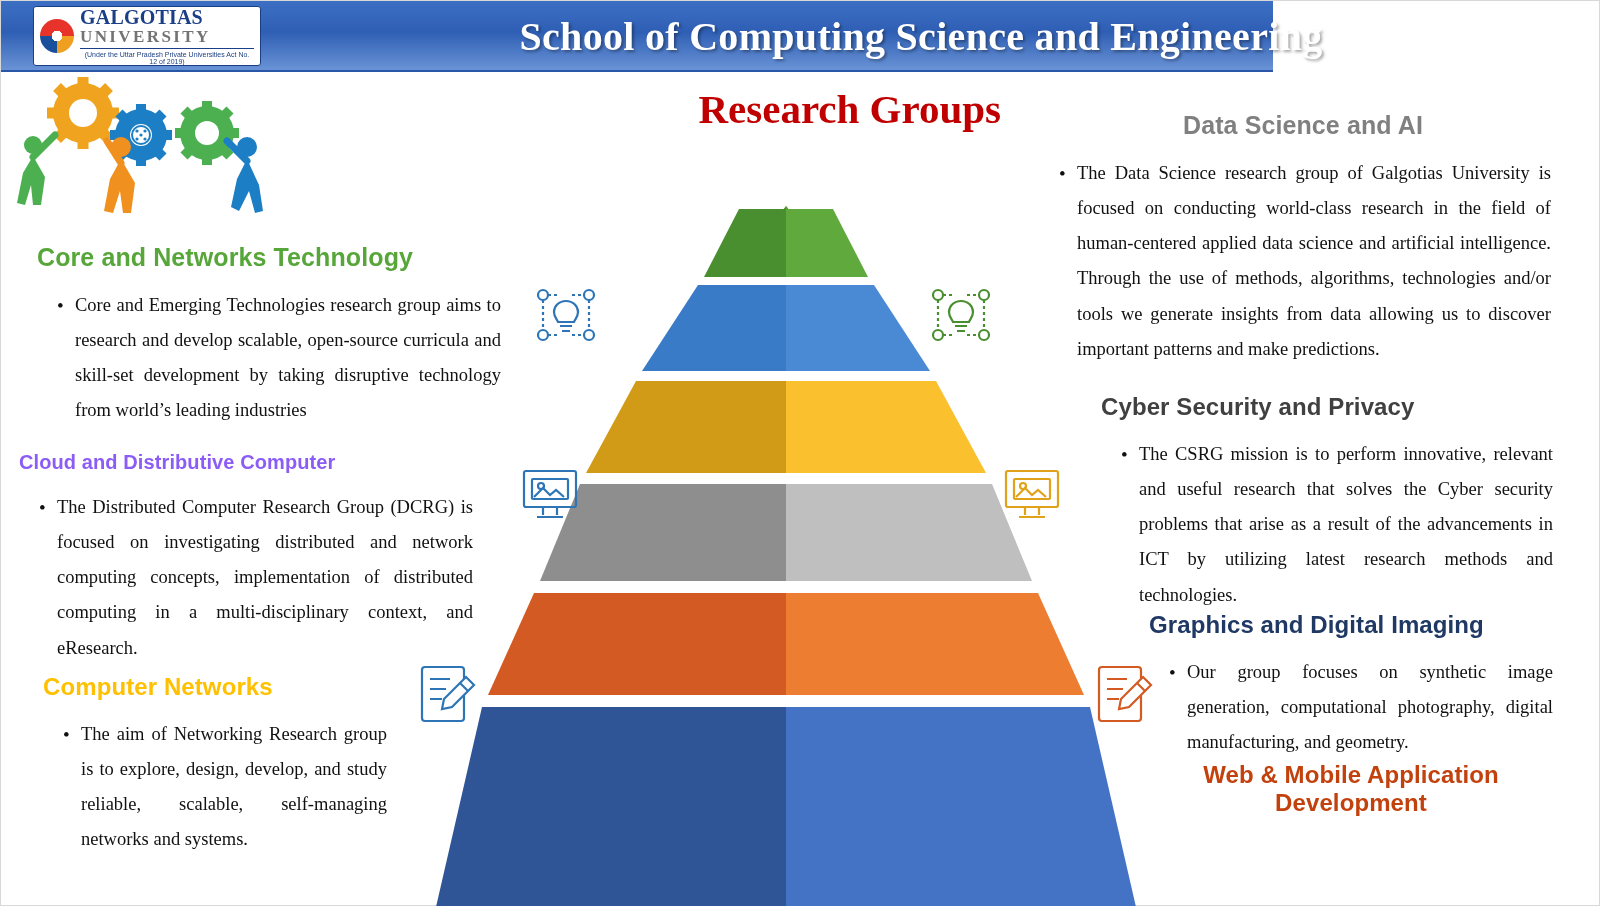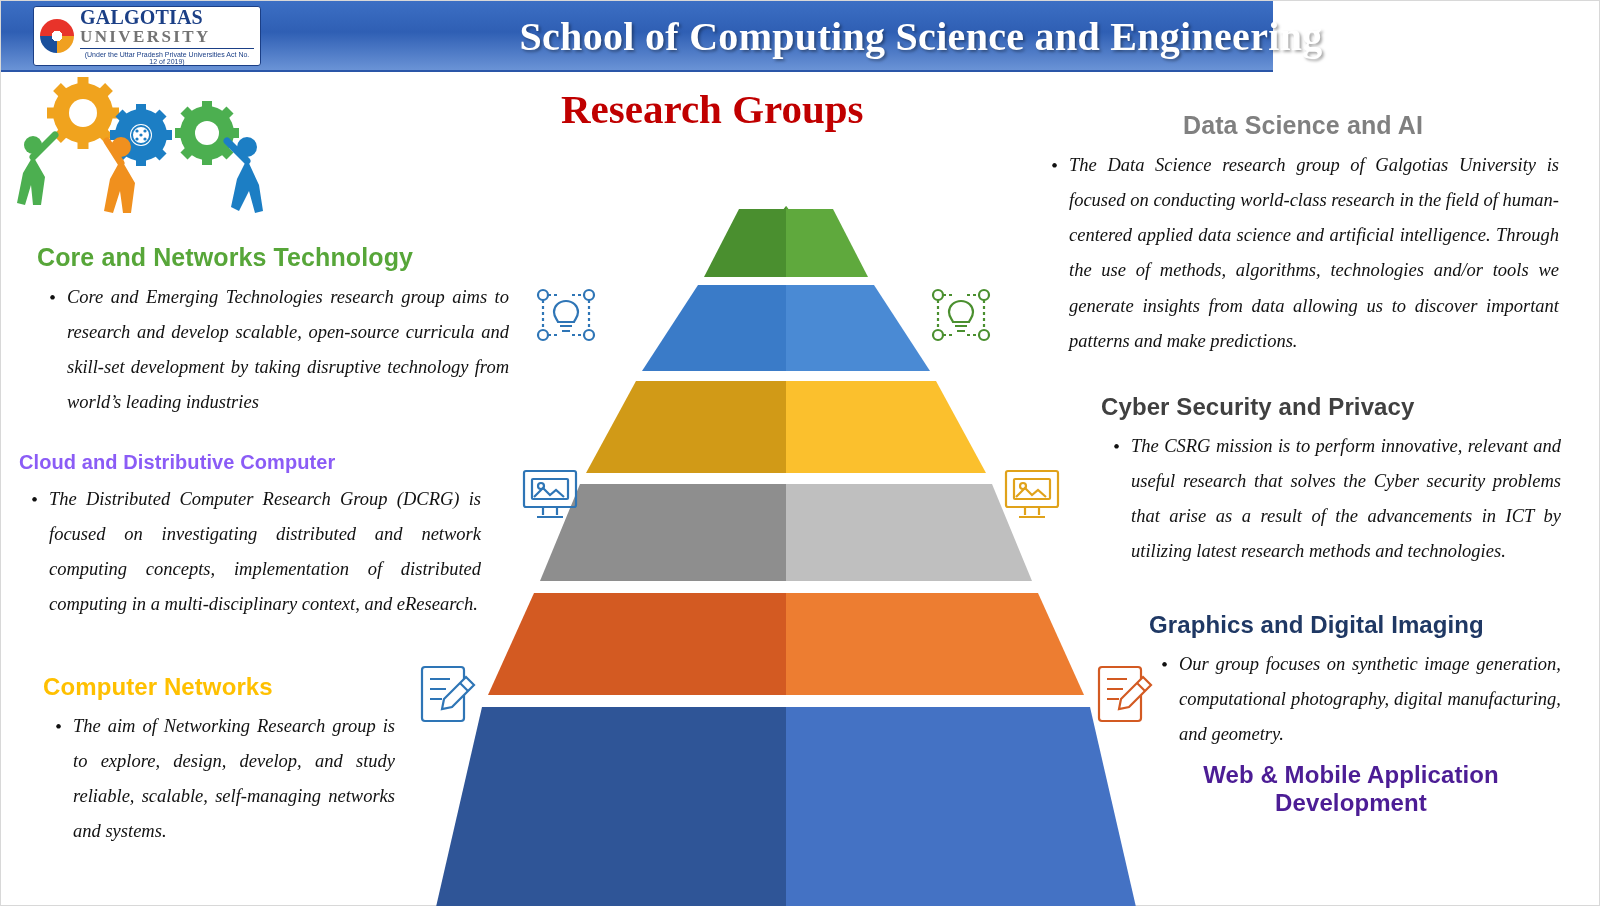--- a/index.html
+++ b/index.html
@@ -65,37 +65,37 @@
     text-shadow: 2px 2px 3px rgba(0,0,0,.35);
     letter-spacing: .3px;
   }
 
   
   .gears { position: absolute; left: 10px; top: 72px; width: 265px; height: 140px; }
 
   
   .main-title {
     position: absolute; left: 560px; top: 84px; width: 440px;
-    text-align: left;
+    text-align: right;
     font-family: "Liberation Serif", serif;
     font-weight: bold; font-size: 41px; color: #c00000;
   }
 
   
   .pyramid { position: absolute; left: 435px; top: 200px; width: 700px; height: 706px; }
 
   
   .grp { position: absolute; }
   .grp h3 {
     margin: 0 0 6px 0;
     font-family: "Liberation Sans", sans-serif;
     font-weight: bold; font-size: 23px;
     letter-spacing: .1px;
   }
-  .grp ul { margin: 8px; padding: 0; list-style: none; font-style: italic; }
+  .grp ul { margin: 16px; padding: 0; list-style: none; }
   .grp li {
     font-family: "Liberation Serif", serif;
     font-size: 18.5px; color: #111111;
     line-height: 1.9;
     text-align: justify;
     position: relative;
     padding-left: 22px;
   }
   .grp li::before {
     content: "•";
@@ -311,16 +311,16 @@
   </div>
 
   <div class="grp right" style="left:1148px; top:610px; width:420px;">
     <h3 style="color:#1f3864; font-size:24px;">Graphics and Digital Imaging</h3>
     <ul>
       <li>Our group focuses on synthetic image generation, computational photography, digital manufacturing, and geometry.</li>
     </ul>
   </div>
 
   <div class="grp right" style="left:1150px; top:760px; width:400px;">
-    <h3 style="color:#4c1d95; font-size:24px; text-align:center; line-height:1.15;">Web &amp; Mobile Application Development</h3>
+    <h3 style="color:#c2410c; font-size:24px; text-align:center; line-height:1.15;">Web &amp; Mobile Application Development</h3>
   </div>
 
 </div>
 
 </body></html>

